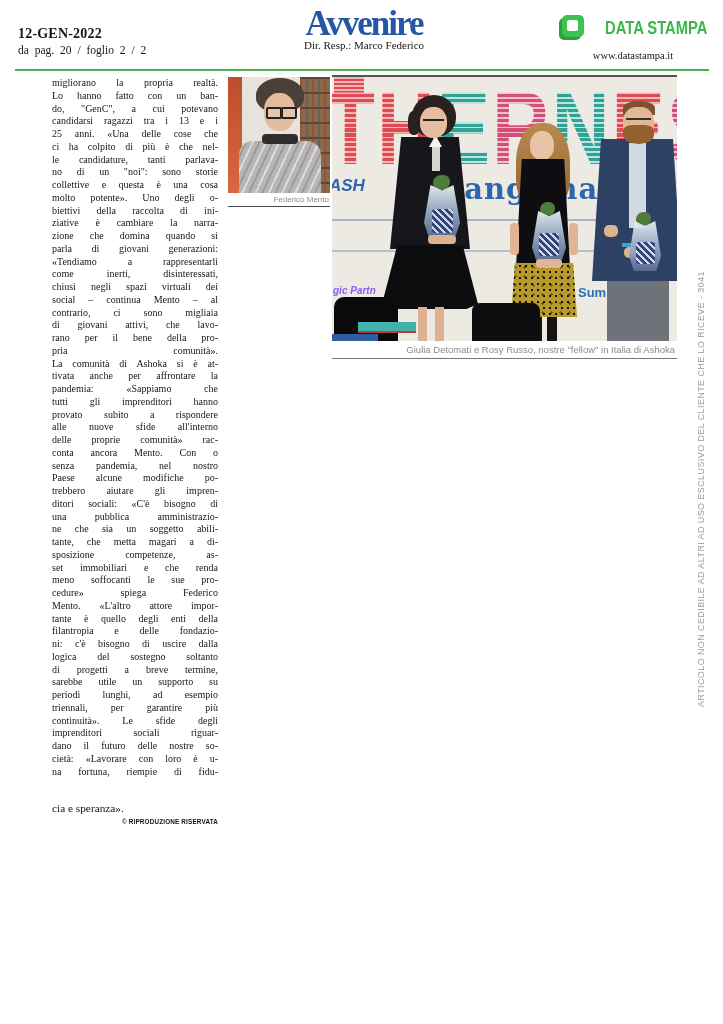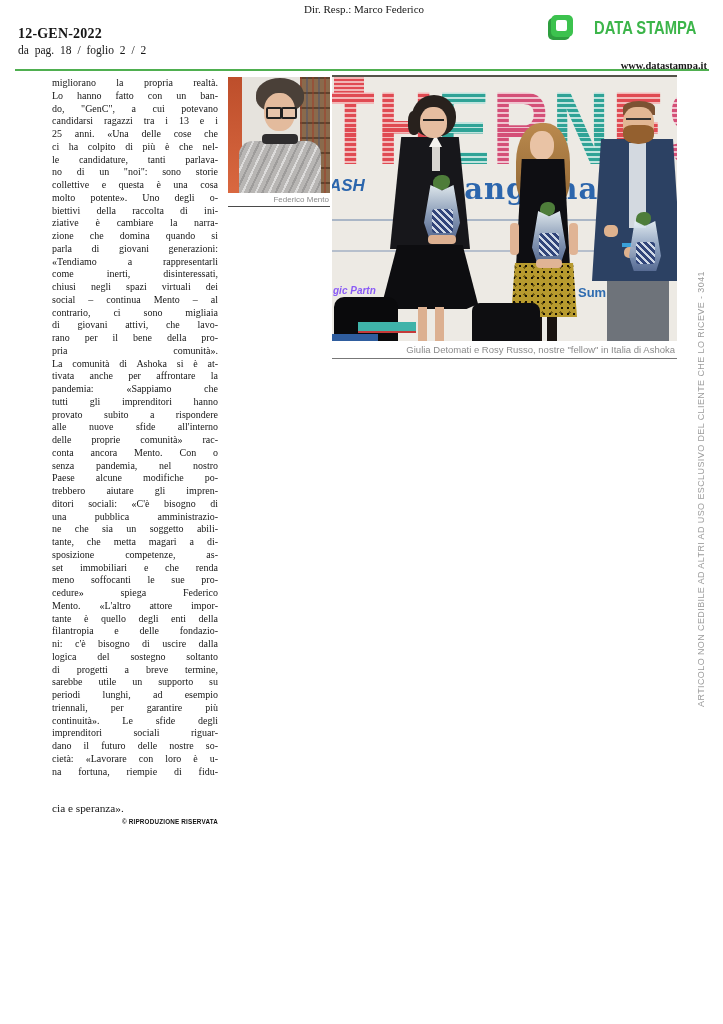--- a/index.html
+++ b/index.html
@@ -7,28 +7,28 @@
           font-family:"Liberation Serif", serif; color:#161616; }
 
   
   .h-date { position:absolute; left:18px; top:26px; font-size:14px; font-weight:700; letter-spacing:.2px; }
   .h-pageinfo { position:absolute; left:18px; top:44px; font-size:11.5px; word-spacing:3px; }
   .h-center { position:absolute; left:189px; top:6px; width:350px; text-align:center; }
   .masthead { font-size:35px; line-height:36px; font-weight:700; color:#2456a4; letter-spacing:-2px; }
   .director { font-size:11px; margin-top:-3px; }
   .stats { font-size:11.5px; white-space:nowrap; }
   .h-right { position:absolute; right:16px; top:15px; width:148px; }
-  .ds-row { display:flex; align-items:center; gap:20px; justify-content:center; }
+  .ds-row { display:flex; align-items:center; gap:20px; }
   .ds-icon { position:relative; width:26px; height:26px; flex:0 0 26px; }
   .ds-icon .back { position:absolute; left:0; top:3px; width:22px; height:22px; background:#2e9e3f; border-radius:5px; }
   .ds-icon .front { position:absolute; left:3px; top:0; width:22px; height:22px; background:#3cc24e; border-radius:5px; }
   .ds-icon .hole { position:absolute; left:8px; top:5px; width:11px; height:11px; background:#fff; border-radius:2px; }
   .ds-name { font-family:"Liberation Sans", sans-serif; font-weight:700; font-size:18px; color:#3cb54a;
              transform:scaleX(.82); transform-origin:left center; white-space:nowrap; }
-  .ds-site { text-align:right; font-size:10.5px; font-weight:700; margin-top:19px; }
+  .ds-site { text-align:center; font-size:10.5px; font-weight:400; margin-top:9px; }
   .green-rule { position:absolute; left:15px; top:69px; width:694px; height:2px; background:#4faf50; }
 
   
   .article { position:absolute; left:52px; top:77px; width:166px; }
   .article-body { white-space:pre-line; text-align:justify; text-align-last:justify;
                   font-size:10px; line-height:12.75px; }
   .article-last { font-size:11.3px; line-height:12.75px;margin-top:24px; }
   .copyright { text-align:right; font-family:"Liberation Sans", sans-serif; font-size:6.3px;
                font-weight:700; margin-top:3px; letter-spacing:.2px; color:#111; }
 
@@ -147,23 +147,24 @@
   .vnote span { display:block; width:14px; height:100%; writing-mode:vertical-rl; transform:rotate(180deg);
                 font-family:"Liberation Sans", sans-serif; font-size:9px; color:#9c9c9c;
                 letter-spacing:.4px; text-align:center; white-space:nowrap; }
 </style>
 </head>
 <body>
 
 <div class="page">
 
   <div class="h-date">12-GEN-2022</div>
-  <div class="h-pageinfo">da pag. 18 /  foglio 2 / 2</div>
+  <div class="h-pageinfo">da pag. 20 /  foglio 2 / 2</div>
 
   <div class="h-center">
+    <div class="masthead">Avvenire</div>
     <div class="director">Dir. Resp.:  Marco Federico</div>
   </div>
 
   <div class="h-right">
     <div class="ds-row">
       <span class="ds-icon">
         <span class="back"></span>
         <span class="front"></span>
         <span class="hole"></span>
       </span>

